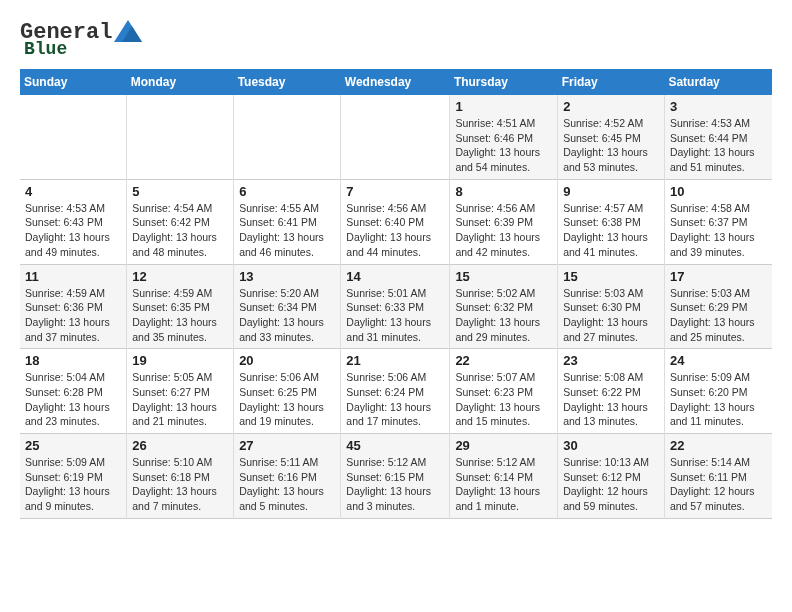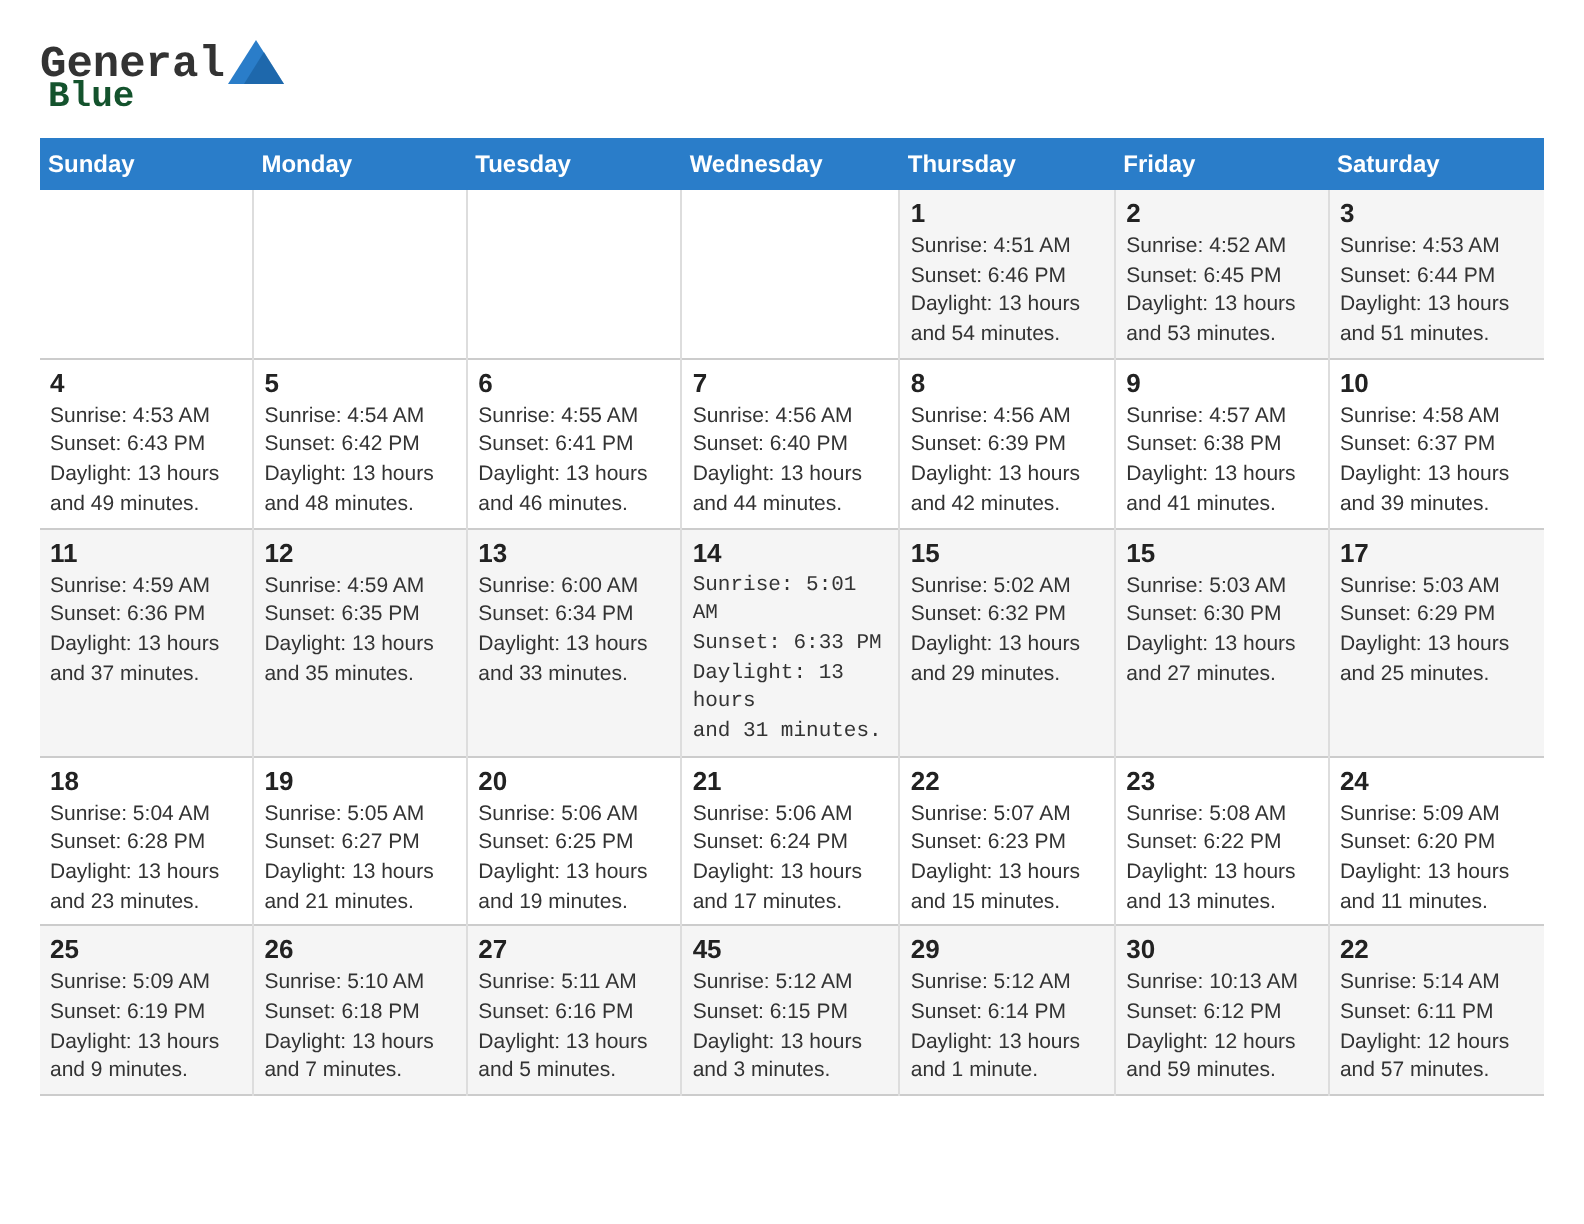--- a/index.html
+++ b/index.html
@@ -196,28 +196,28 @@
         </td>
         <td>
           <span class="day-number">12</span>
           <div class="day-info" style="white-space: pre-line;">Sunrise: 4:59 AM
 Sunset: 6:35 PM
 Daylight: 13 hours
 and 35 minutes.</div>
         </td>
         <td>
           <span class="day-number">13</span>
-          <div class="day-info" style="white-space: pre-line;">Sunrise: 6:00 AM
+          <div class="day-info" style="white-space: pre-line;">Sunrise: 5:20 AM
 Sunset: 6:34 PM
 Daylight: 13 hours
 and 33 minutes.</div>
         </td>
         <td>
           <span class="day-number">14</span>
-          <div class="day-info" style="white-space: pre-line; font-family: Liberation Mono, monospace;">Sunrise: 5:01 AM
+          <div class="day-info" style="white-space: pre-line;">Sunrise: 5:01 AM
 Sunset: 6:33 PM
 Daylight: 13 hours
 and 31 minutes.</div>
         </td>
         <td>
           <span class="day-number">15</span>
           <div class="day-info" style="white-space: pre-line;">Sunrise: 5:02 AM
 Sunset: 6:32 PM
 Daylight: 13 hours
 and 29 minutes.</div>

